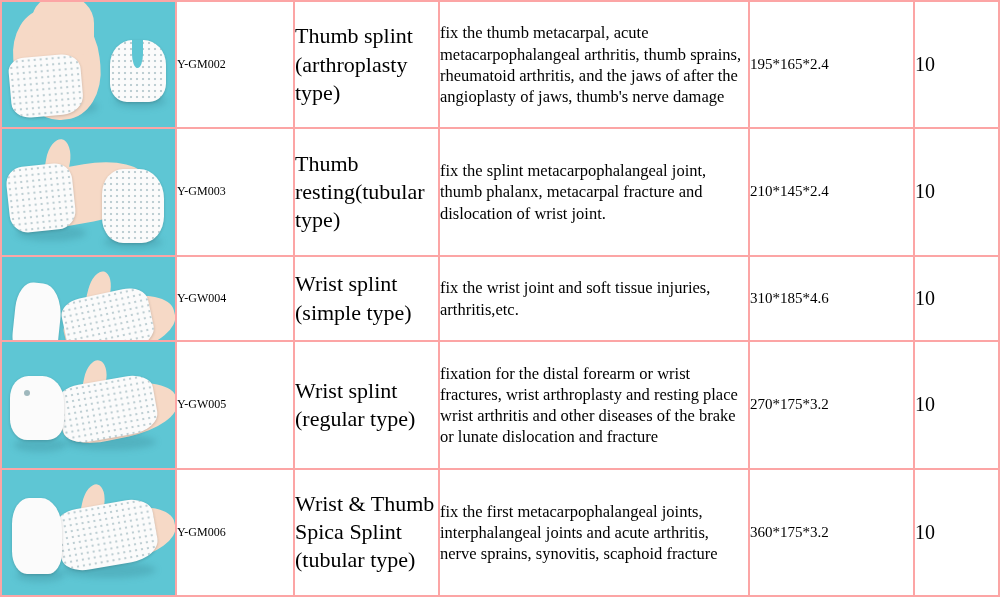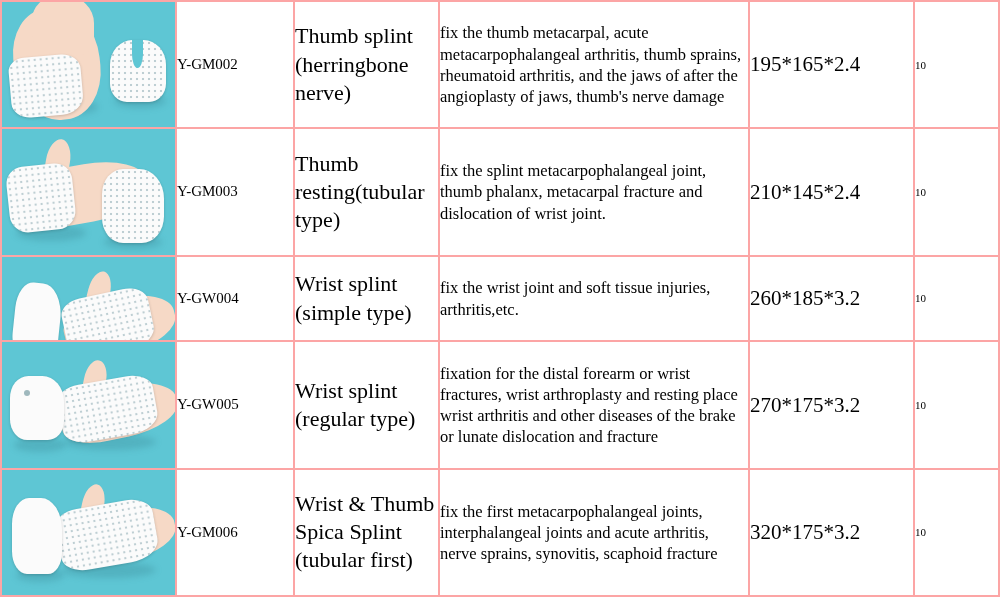--- a/index.html
+++ b/index.html
@@ -50,25 +50,25 @@
     width: 100%;
     height: 100%;
     background: #5ec6d4;
     overflow: hidden;
   }
   .cell-text {
     font-size: 16px;
     line-height: 1.28;
     padding: 4px 6px;
   }
-  .cell-model { font-size: 15px; }
+  .cell-model { font-size: 12px; }
   .cell-name  { font-size: 22px; }
   .cell-desc  { font-size: 16.5px; padding: 4px 9px; }
-  .cell-size  { font-size: 21px; }
-  .cell-qty   { font-size: 11px; }
+  .cell-size  { font-size: 15px; }
+  .cell-qty   { font-size: 20px; }
 
   
   .arm {
     position: absolute;
     background: #f6d9c6;
     border-radius: 45% 40% 38% 42%;
   }
   .splint {
     position: absolute;
     background: #fbfbfb;
@@ -236,21 +236,21 @@
             <div class="splint r1-piece">
                 <span class="mesh"></span>
               </div>
             <div class="r1-notch"></div>
           </div>
         </div>
       </td>
       <td class="cell-text cell-model">Y-GM002</td>
       <td class="cell-text cell-name">
         <div>Thumb splint</div>
-        <div>(herringbone nerve)</div>
+        <div>(arthroplasty type)</div>
       </td>
       <td class="cell-text cell-desc">fix the thumb metacarpal, acute metacarpophalangeal arthritis, thumb sprains, rheumatoid arthritis, and the jaws of after the angioplasty of jaws, thumb's nerve damage</td>
       <td class="cell-text cell-size">195*165*2.4</td>
       <td class="cell-text cell-qty">10</td>
     </tr>
 
     <tr>
       <td class="cell-image">
         <div class="img-wrap">
           <div class="photo">
@@ -290,21 +290,21 @@
             <div class="splint r3-piece"></div>
           </div>
         </div>
       </td>
       <td class="cell-text cell-model">Y-GW004</td>
       <td class="cell-text cell-name">
         <div>Wrist splint</div>
         <div>(simple type)</div>
       </td>
       <td class="cell-text cell-desc">fix the wrist joint and soft tissue injuries, arthritis,etc.</td>
-      <td class="cell-text cell-size">260*185*3.2</td>
+      <td class="cell-text cell-size">310*185*4.6</td>
       <td class="cell-text cell-qty">10</td>
     </tr>
 
     <tr>
       <td class="cell-image">
         <div class="img-wrap">
           <div class="photo">
             <div class="shadow-blob" style="left:12px; top:96px; width:52px; height:14px;"></div>
             <div class="shadow-blob" style="left:62px; top:92px; width:92px; height:16px;"></div>
             <div class="arm r4-arm"></div>
@@ -339,21 +339,21 @@
                 <span class="mesh"></span>
               </div>
             <div class="splint r5-piece"></div>
           </div>
         </div>
       </td>
       <td class="cell-text cell-model">Y-GM006</td>
       <td class="cell-text cell-name">
         <div>Wrist &amp; Thumb</div>
         <div>Spica Splint</div>
-        <div>(tubular first)</div>
+        <div>(tubular type)</div>
       </td>
       <td class="cell-text cell-desc">fix the first metacarpophalangeal joints, interphalangeal joints and acute arthritis, nerve sprains, synovitis, scaphoid fracture</td>
-      <td class="cell-text cell-size">320*175*3.2</td>
+      <td class="cell-text cell-size">360*175*3.2</td>
       <td class="cell-text cell-qty">10</td>
     </tr>
 
   </tbody>
 </table>
 
 </body></html>

